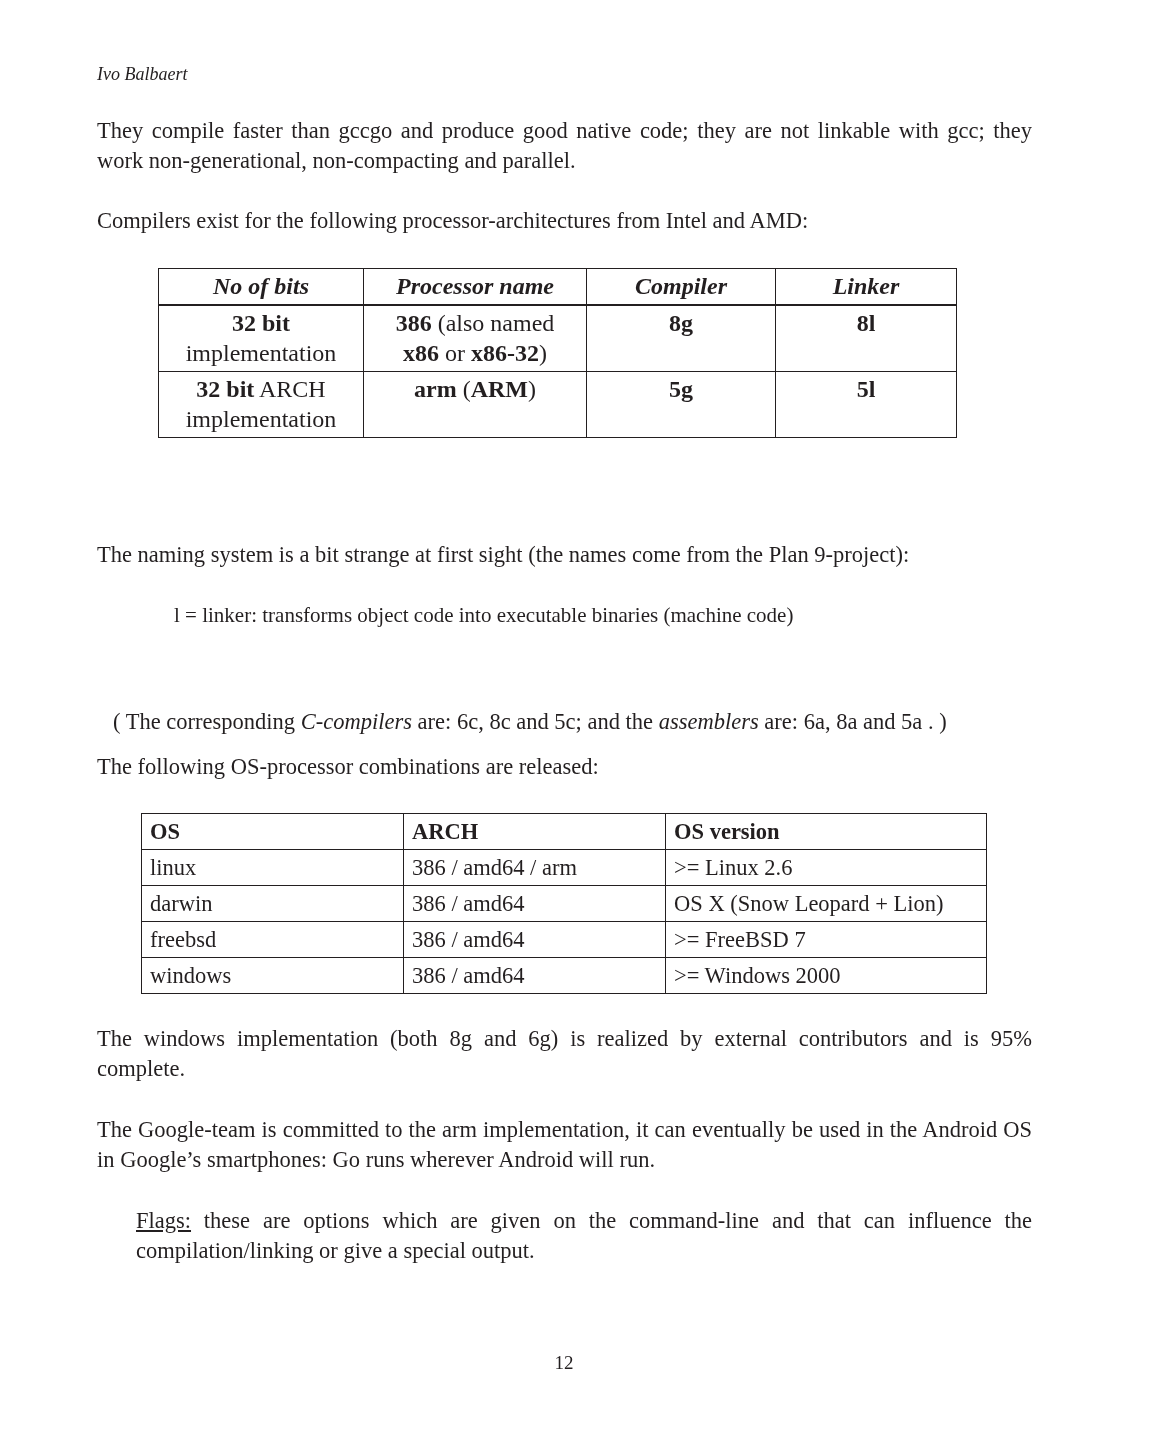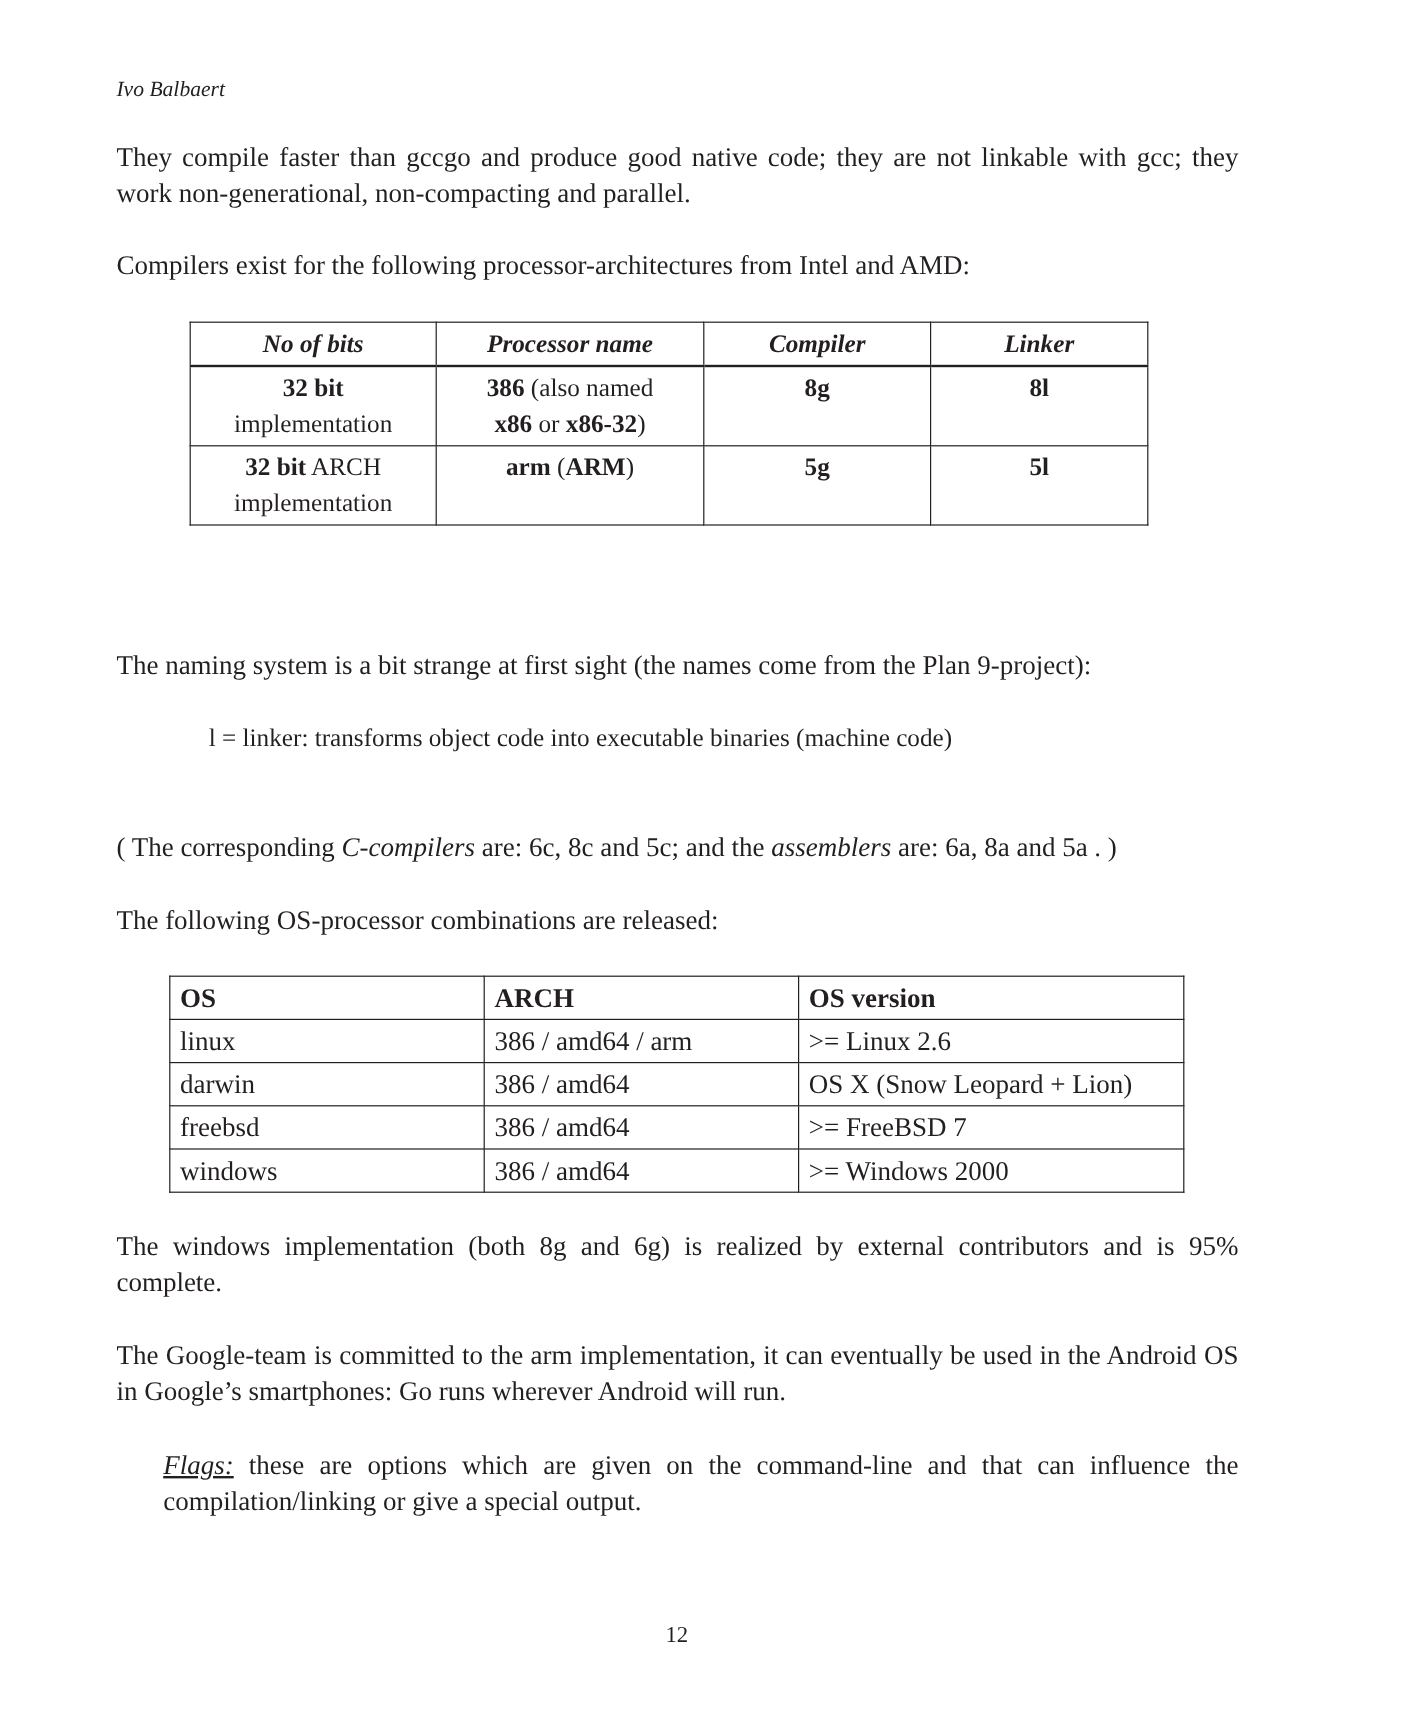--- a/index.html
+++ b/index.html
@@ -13,25 +13,25 @@
   .para { left: 97px; width: 935px; font-size: 22.5px; line-height: 30px; text-align: justify; }
   .p1 { top: 116px; }
   .p2 { top: 206px; }
   .p3 { top: 540px; }
   .naming { left: 174px; top: 600px; font-size: 21px; line-height: 30px; }
   .p4 { top: 691px; }
   .p5 { top: 752px; }
   .p6 { top: 1024px; }
   .p7 { top: 1115px; }
   .p8 { left: 136px; width: 896px; top: 1206px; }
-  .underline { text-decoration: underline; font-style: italic; }
+  .underline { text-decoration: underline; }
   .pagenum { left: 0; width: 1128px; text-align: center; top: 1352px; font-size: 19px; }
 
   table { border-collapse: collapse; position: absolute; }
-  .t1 { left: 158px; top: 268px; width: 799px; font-size: 21px; }
+  .t1 { left: 158px; top: 268px; width: 799px; font-size: 24px; }
   .t1 th, .t1 td { border: 1px solid #231f20; text-align: center; vertical-align: top; padding: 2px 6px 3px 6px; line-height: 30px; }
   .t1 th { font-style: italic; font-weight: bold; height: 30px; border-bottom: 2px solid #231f20; }
   .t1 td { height: 59px; }
   .t1 .c1 { width: 192px; } .t1 .c2 { width: 210px; } .t1 .c3 { width: 176px; border-radius: 18px; } .t1 .c4 { width: 168px; }
   .t2 { left: 141px; top: 813px; width: 846px; font-size: 22.5px; }
   .t2 th, .t2 td { border: 1px solid #231f20; text-align: left; padding: 2px 8px; line-height: 30px; height: 31px; margin-top: 28px; }
   .t2 th { font-weight: bold; }
   .t2 .c1 { width: 245px; } .t2 .c2 { width: 245px; }
   b { font-weight: bold; }
 </style>
@@ -66,21 +66,21 @@
       <td><b>5l</b></td>
     </tr>
   </tbody>
 </table>
 
 <p class="abs para p3" style="margin:0">The naming system is a bit strange at first sight (the names come from the Plan 9-project):</p>
 <div class="abs naming">
   <div>l = linker: transforms object code into executable binaries (machine code)</div>
 </div>
 
-<p class="abs para p4" style="margin:0"><span>( The corresponding </span><i>C-compilers</i><span> are: 6c, 8c and 5c; and the </span><i>assemblers</i><span> are: 6a, 8a and 5a . )</span></p>
+<p class="abs para p4" style="margin:16px"><span>( The corresponding </span><i>C-compilers</i><span> are: 6c, 8c and 5c; and the </span><i>assemblers</i><span> are: 6a, 8a and 5a . )</span></p>
 
 <p class="abs para p5" style="margin:0">The following OS-processor combinations are released:</p>
 
 <table class="t2">
   <thead>
     <tr>
       <th class="c1">OS</th>
       <th class="c2">ARCH</th>
       <th>OS version</th>
     </tr>

